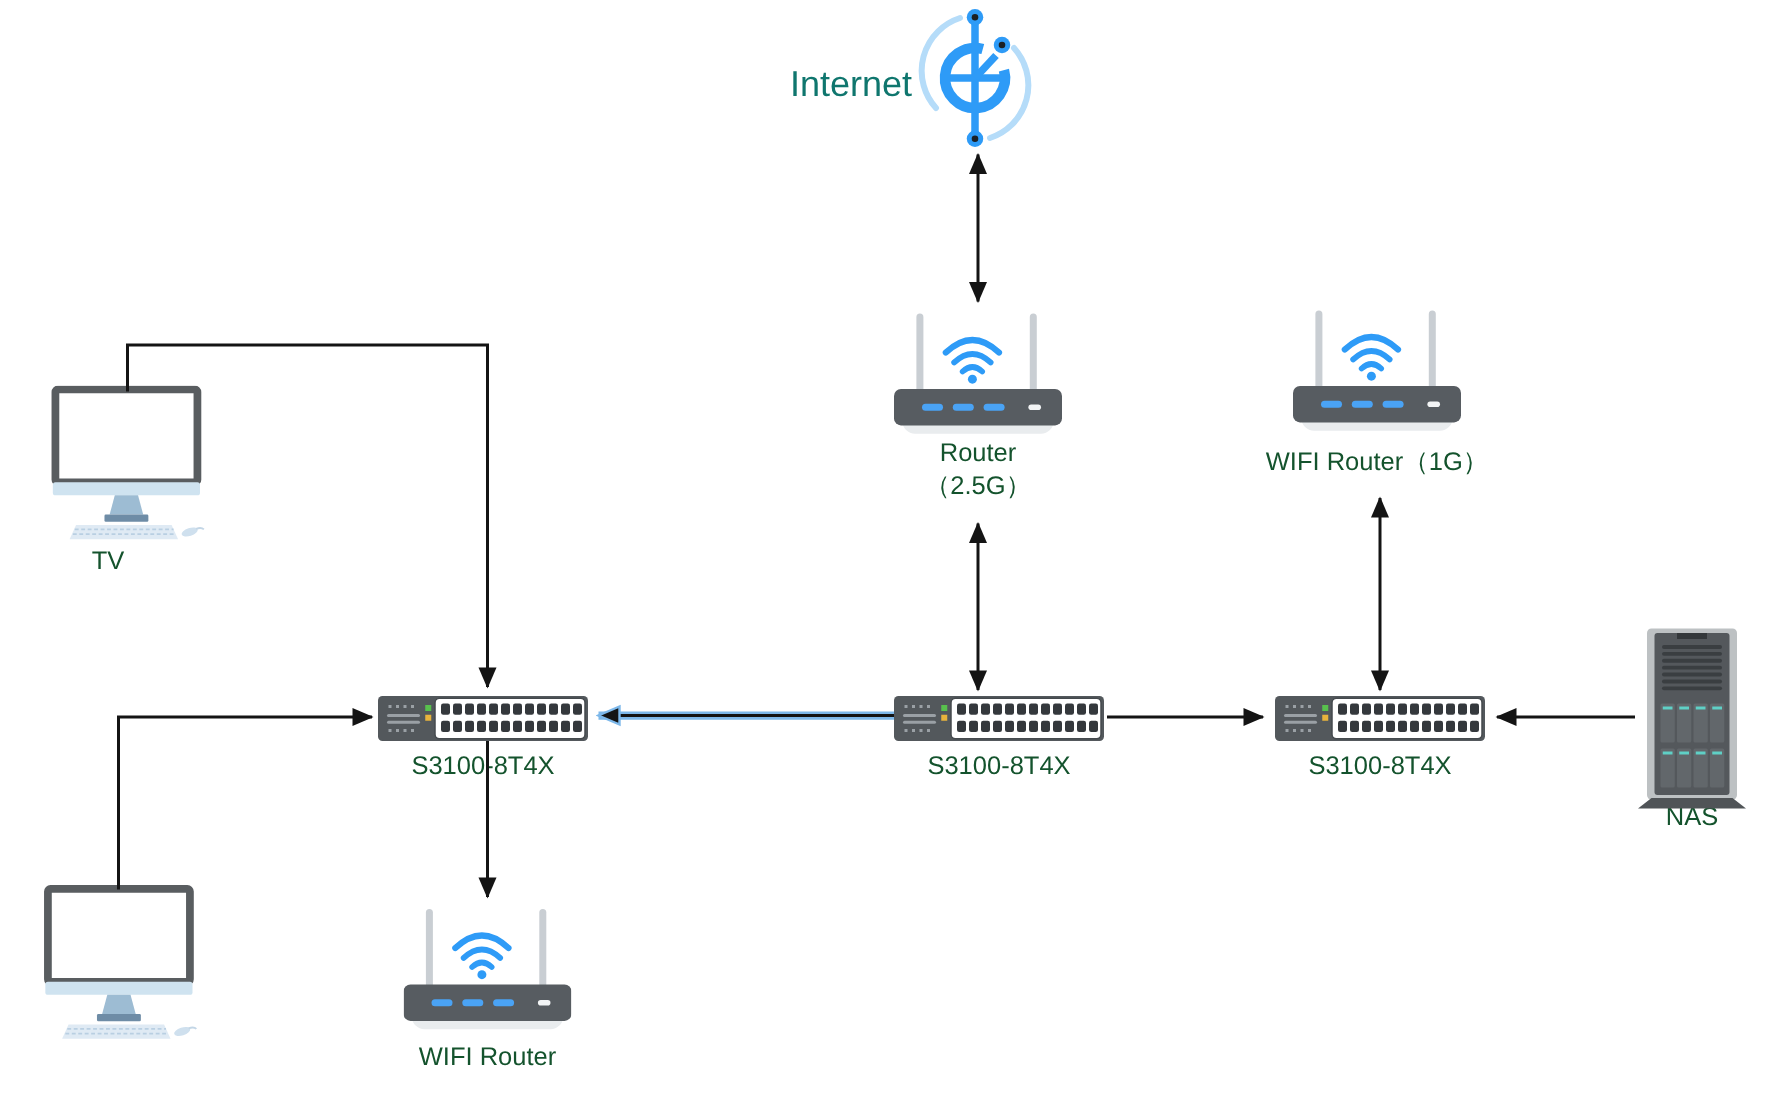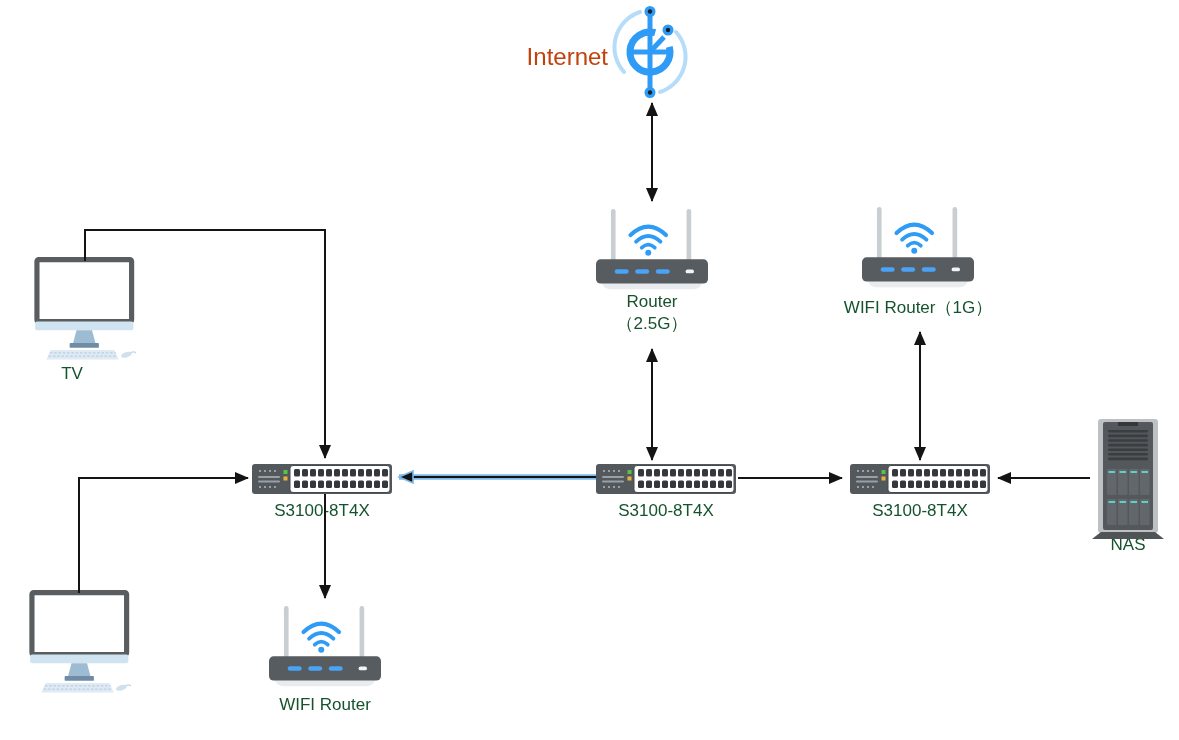--- a/index.html
+++ b/index.html
@@ -8,21 +8,21 @@
     font-family:"Liberation Sans",sans-serif;color:#3d3d3d;
   }
   .connectors{position:absolute;left:0;top:0;z-index:6;pointer-events:none;}
   .node{position:absolute;z-index:3;}
   .node svg{display:block;}
   .lbl{
     position:absolute;z-index:2;font-size:17px;color:#14532d;white-space:nowrap;
     transform:translateX(-50%);text-align:center;line-height:1.3;
   }
   .lbl-internet{
-    position:absolute;z-index:2;font-size:24px;color:#c2410c;white-space:nowrap;
+    position:absolute;z-index:2;font-size:24px;color:#0f766e;white-space:nowrap;
     text-align:right;width:96px;
   }
   #symdefs{position:absolute;width:0;height:0;overflow:hidden;}
 </style>
 </head>
 <body>
 
 <div id="canvas">
 
   <svg id="symdefs" aria-hidden="true">

